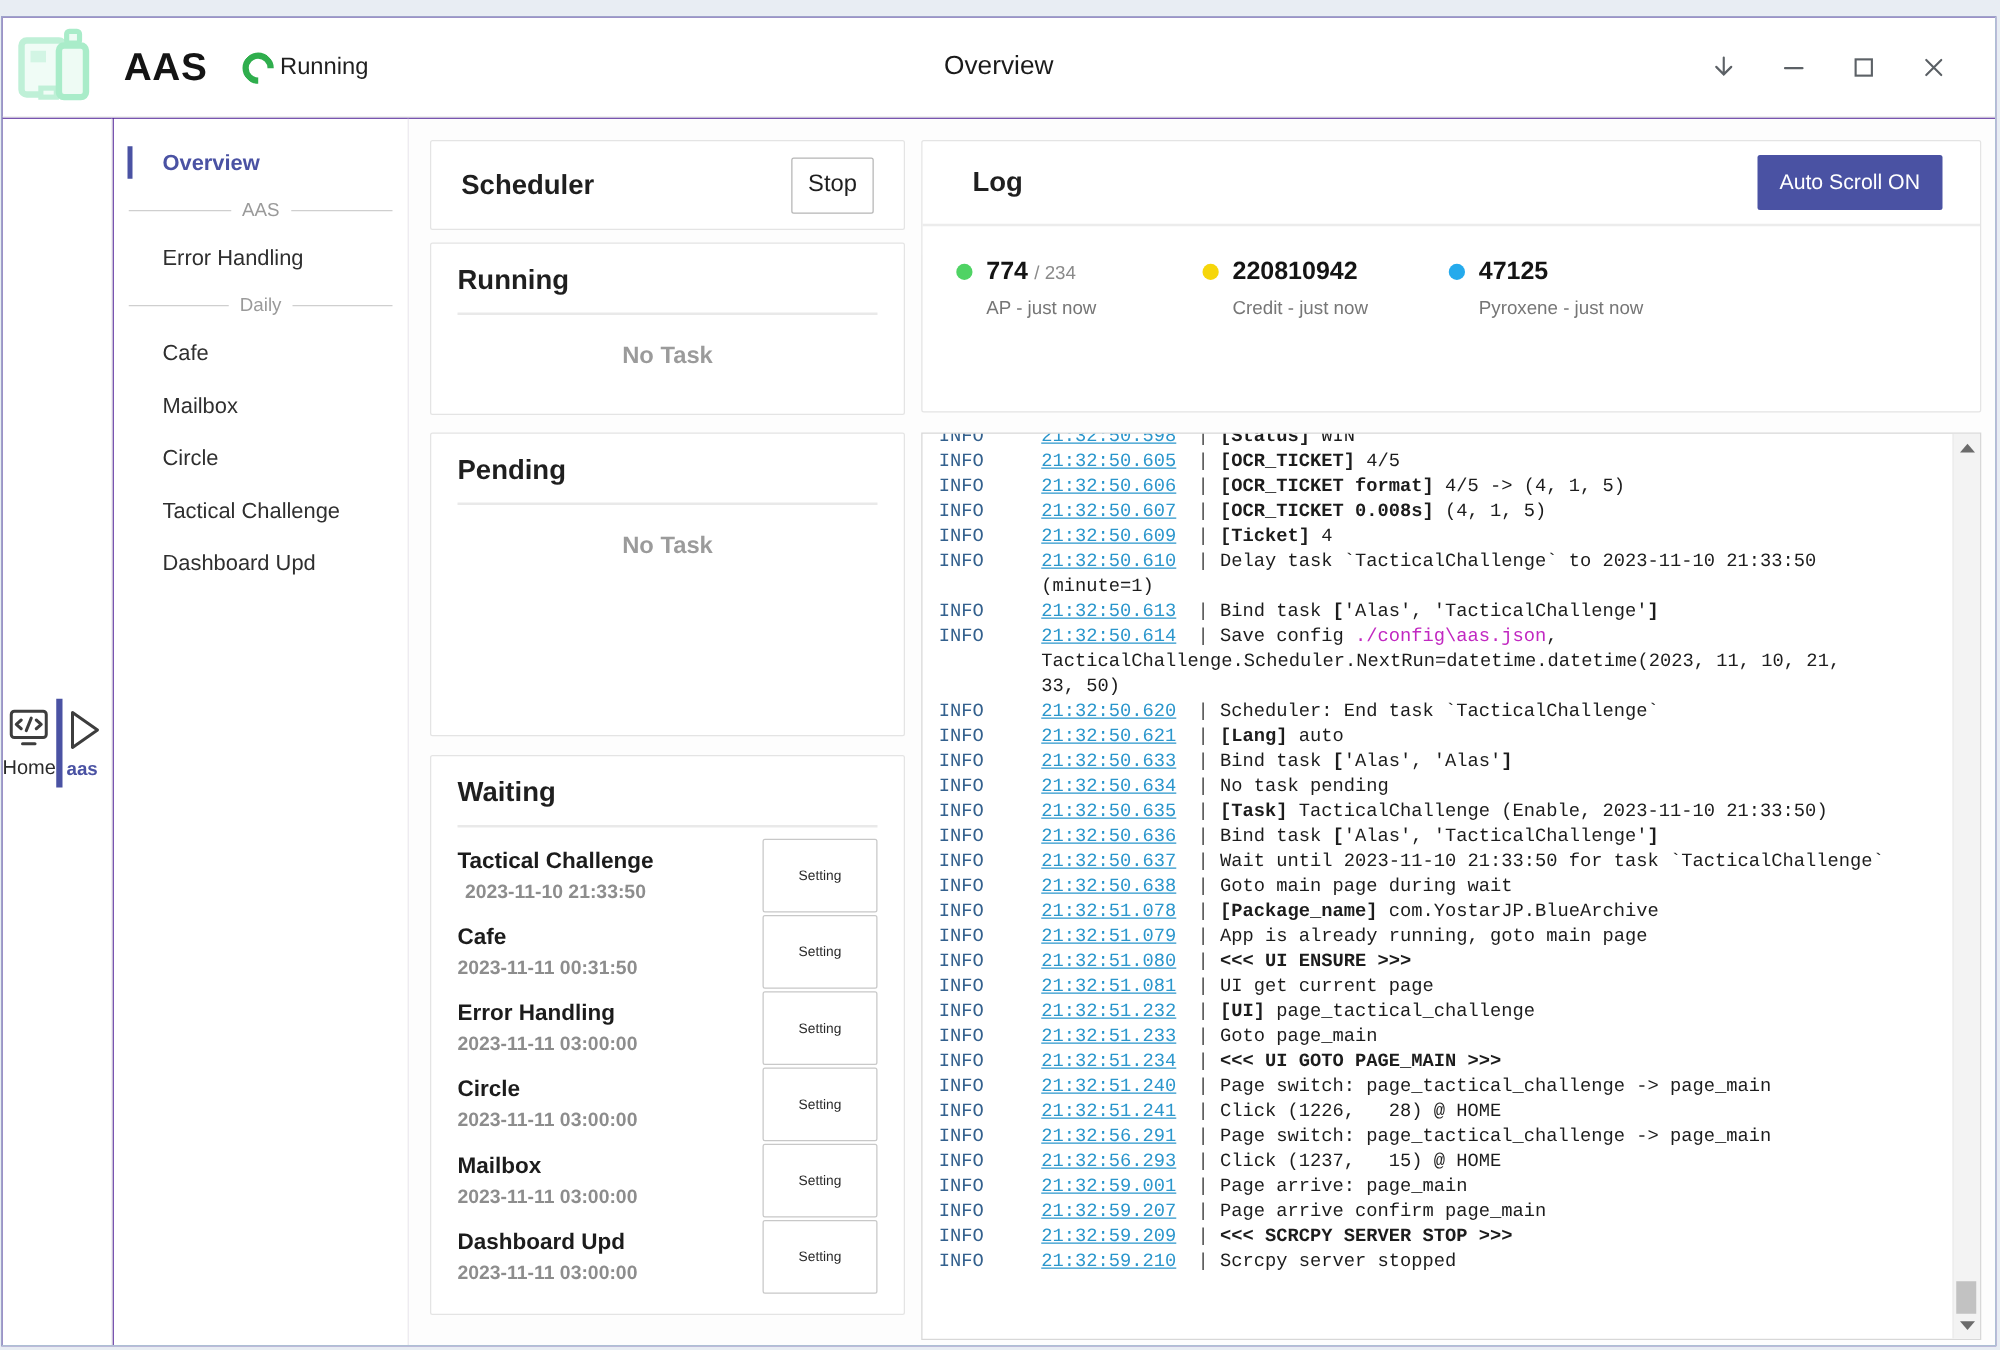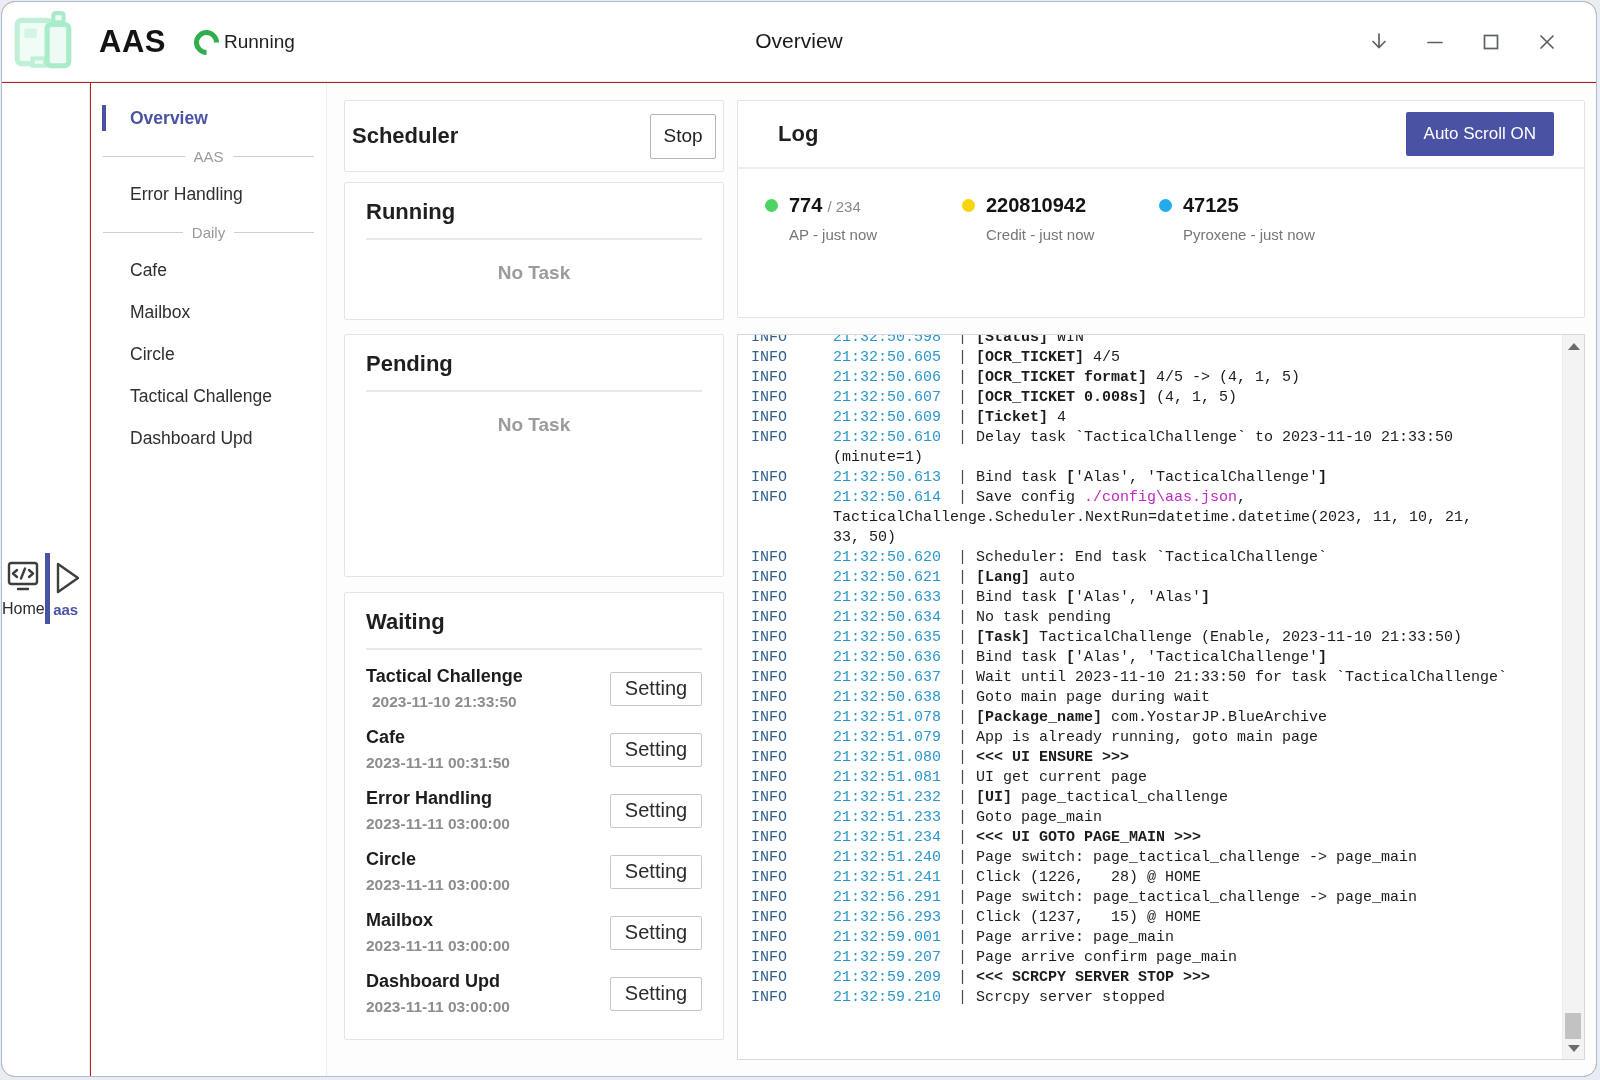--- a/index.html
+++ b/index.html
@@ -4,22 +4,22 @@
 <style>
   :root{
     --accent:#4a52a3;
     --log-level:#33608d;
     --log-time:#2a96cc;
     --log-path:#c128c1;
   }
   *{box-sizing:border-box;margin:0;padding:0;}
   html,body{width:1600px;height:1080px;overflow:hidden;background:#e8edf3;
     font-family:"Liberation Sans","DejaVu Sans",sans-serif;}
-  .window{position:absolute;inset:1px 3px 3px 1px;background:#b91c1c;border:1px solid #aebfd4;
-    border-radius:14px;overflow:hidden;}
+  .window{position:absolute;inset:1px 3px 3px 1px;background:#4c1d95;border:1px solid #aebfd4;
+    border-radius:0;overflow:hidden;margin-top:12px;}
   
   .titlebar{position:absolute;left:0;top:0;right:0;height:80px;background:#fff;
     border-bottom:1px solid #ececec;}
   .logo{position:absolute;left:8px;top:7px;width:66px;height:66px;}
   .app-name{position:absolute;left:97px;top:22px;font-size:31px;font-weight:800;color:#141414;letter-spacing:.5px;}
   .spinner{position:absolute;left:192px;top:28px;width:25px;height:25px;border-radius:50%;
     border:5px solid #2fae4d;border-right-color:transparent;transform:rotate(45deg);}
   .status-text{position:absolute;left:222px;top:29px;font-size:19px;color:#1f1f1f;}
   .page-title{position:absolute;left:0;right:0;top:27px;text-align:center;font-size:21px;color:#1a1a1a;}
   .win-controls{position:absolute;right:36px;top:0;height:80px;display:flex;align-items:center;gap:30px;}
@@ -40,37 +40,37 @@
   .nav-item.selected{color:var(--accent);font-weight:700;}
   .nav-item.selected::before{content:"";position:absolute;left:11px;top:8px;height:26px;width:4px;background:var(--accent);}
   .nav-divider{display:flex;align-items:center;gap:9px;height:34px;padding:0 12px;color:#9a9a9a;font-size:15px;}
   .nav-divider .line{flex:1;height:1px;background:#cfcfcf;}
   
   .main{position:absolute;left:325px;top:81px;right:0;bottom:0;background:#fdfdfd;}
   .card{position:absolute;background:#fff;border:1px solid #e4e4e4;border-radius:2px;}
   .card-title{font-size:22px;font-weight:600;color:#1f1f1f;}
   
   .scheduler{left:17px;top:17px;width:380px;height:72px;display:flex;align-items:center;
-    justify-content:space-between;padding:0 7px;}
+    justify-content:space-between;padding:0 24px;}
   .btn-outline{background:#fff;border:1px solid #b5b5b5;border-radius:2px;font-size:19px;color:#1f1f1f;
     font-family:inherit;padding:0;cursor:pointer;}
   .stop-btn{width:66px;height:45px;}
   
   .running{left:17px;top:99px;width:380px;height:138px;padding:16px 21px 0;}
   .pending{left:17px;top:251px;width:380px;height:243px;padding:16px 21px 0;}
   .title-rule{height:2px;background:#e9e9e9;margin-top:13px;}
   .empty-text{text-align:center;color:#9b9b9b;font-size:19px;font-weight:600;margin-top:22px;}
   
   .waiting{left:17px;top:509px;width:380px;height:448px;padding:16px 21px 0;}
   .task-list{padding-top:8px;}
   .task-row{display:flex;justify-content:space-between;align-items:center;height:61px;}
   .task-name{font-size:18px;font-weight:700;color:#1c1c1c;}
   .task-time{font-size:15.5px;font-weight:600;color:#8d8d8d;margin-top:6px;text-align:center;}
-  .setting-btn{width:92px;height:34px;border:1px solid #c8c8c8;border-radius:2px;background:#fff;
-    font-size:20px;color:#2b2b2b;font-family:inherit;cursor:pointer;}
+  .setting-btn{width:92px;height:59px;border:1px solid #c8c8c8;border-radius:2px;background:#fff;
+    font-size:11px;color:#2b2b2b;font-family:inherit;cursor:pointer;}
   
   .log-card{left:410px;top:17px;width:848px;height:218px;}
   .log-head{height:66px;display:flex;align-items:center;justify-content:space-between;padding:0 30px 0 40px;}
   .log-head .card-title{font-weight:700;}
   .autoscroll-btn{height:44px;padding:0 18px;background:var(--accent);color:#fff;border:none;border-radius:2px;
     font-size:17px;font-family:inherit;cursor:pointer;}
   .log-rule{height:2px;background:#ececec;}
   .stats{display:flex;padding:25px 0 0 27px;}
   .stat{display:flex;gap:11px;width:197px;}
   .stat:nth-child(3){width:auto;}
@@ -79,21 +79,21 @@
   .stat-suffix{font-size:15px;font-weight:400;color:#8a8a8a;margin-left:5px;}
   .stat-label{font-size:15px;color:#767676;margin-top:9px;}
   
   .console{position:absolute;left:410px;top:251px;width:848px;height:726px;background:#fff;
     border:1px solid #d8d8d8;overflow:hidden;}
   .log-scroll{position:absolute;left:0;top:0;bottom:0;right:22px;overflow:hidden;}
   .log-lines{padding-left:13px;transform:translateY(-7px);
     font-family:"Liberation Mono","DejaVu Sans Mono",monospace;font-size:15px;line-height:20px;color:#1c1c1c;}
   .log-row{white-space:pre;height:20px;}
   .lv{display:inline-block;width:82px;color:var(--log-level);}
-  .tm{display:inline-block;width:125px;color:var(--log-time);}
+  .tm{display:inline-block;width:125px;color:var(--log-time);text-decoration:underline;}
   .sep{color:#4a4a4a;}
   .seg-bold{font-weight:700;}
   .seg-path{color:var(--log-path);}
   
   .sbar{position:absolute;right:0;top:0;bottom:0;width:22px;background:#f3f3f3;border-left:1px solid #ececec;}
   .sb-up,.sb-down{position:absolute;left:0;width:21px;height:18px;display:flex;align-items:center;justify-content:center;cursor:pointer;}
   .sb-up{top:2px;} .sb-down{bottom:2px;}
   .tri-up{width:0;height:0;border-left:6px solid transparent;border-right:6px solid transparent;border-bottom:7px solid #6b6b6b;}
   .tri-down{width:0;height:0;border-left:6px solid transparent;border-right:6px solid transparent;border-top:7px solid #6b6b6b;}
   .sb-thumb{position:absolute;left:2px;right:3px;top:678px;height:26px;background:#c2c2c2;cursor:pointer;}

